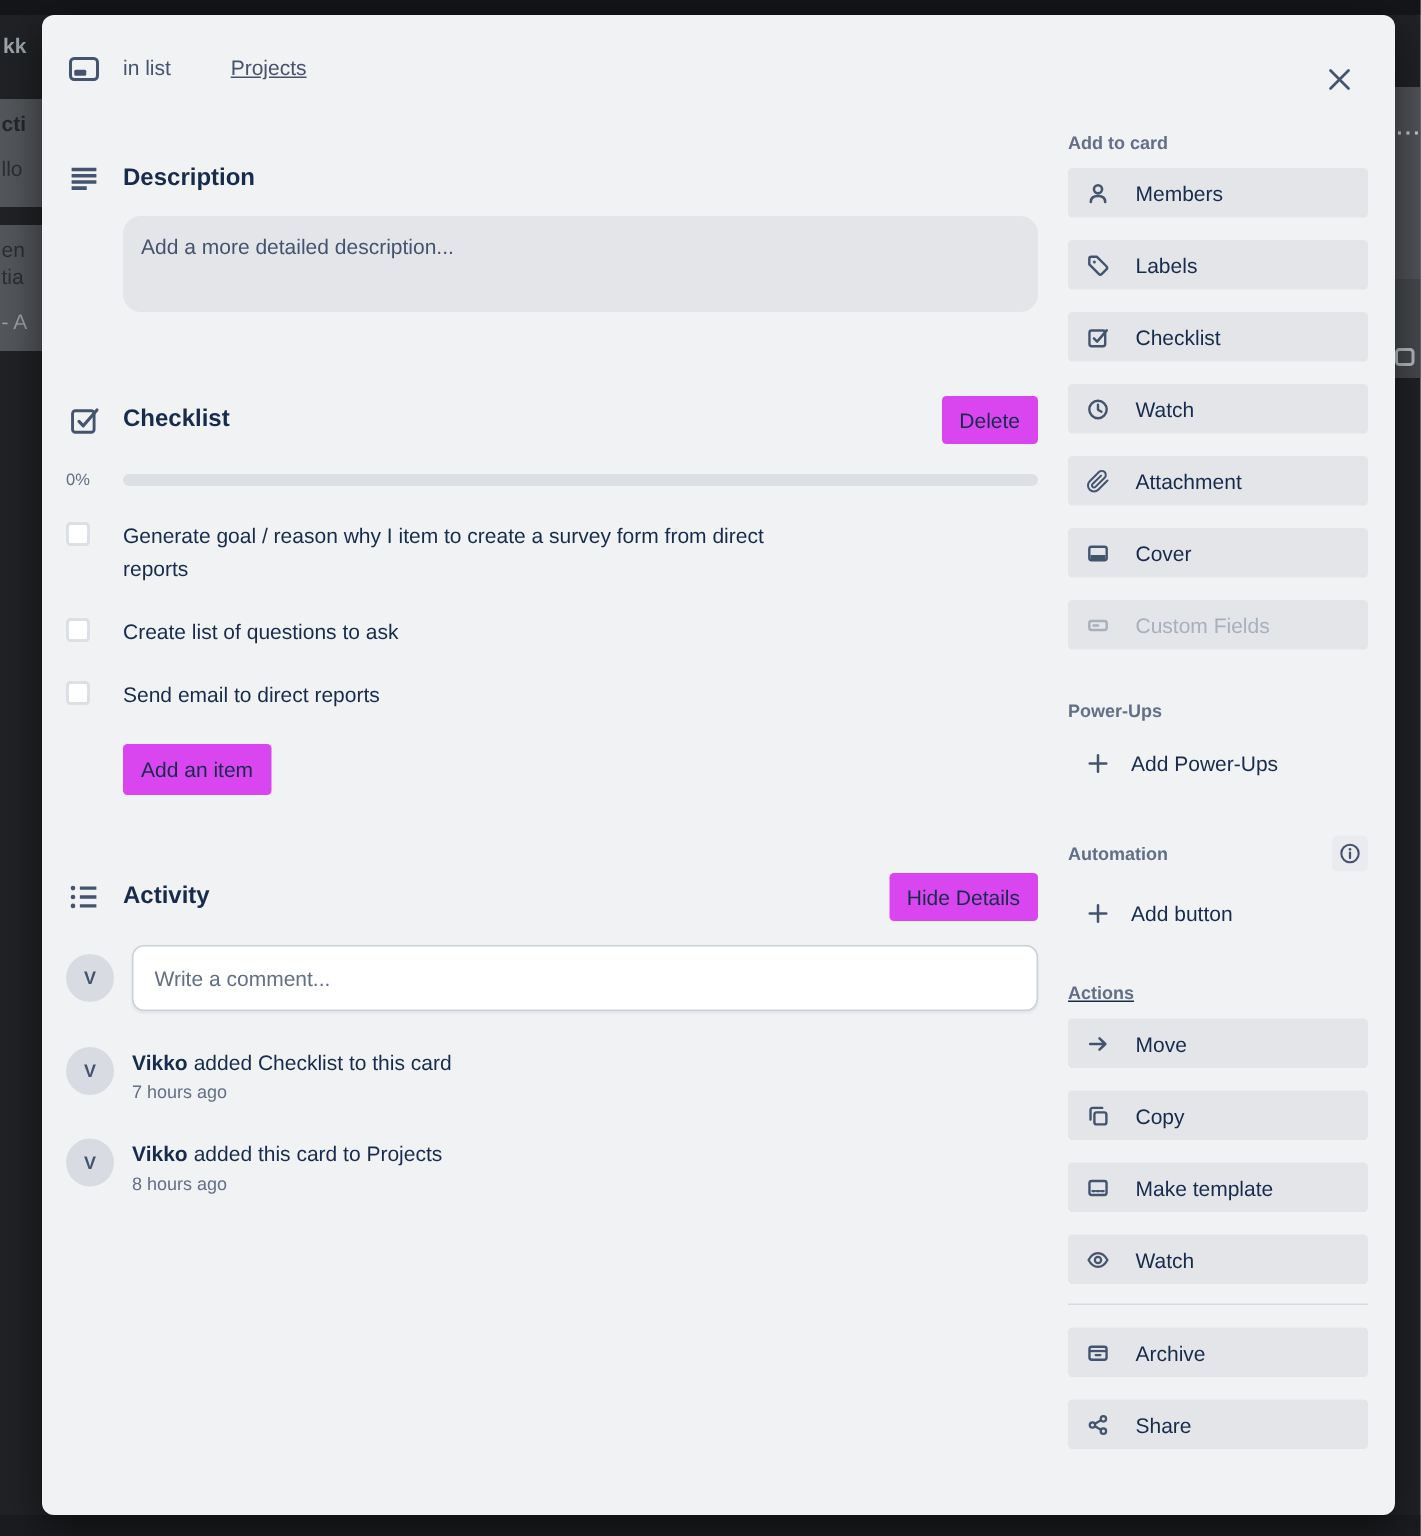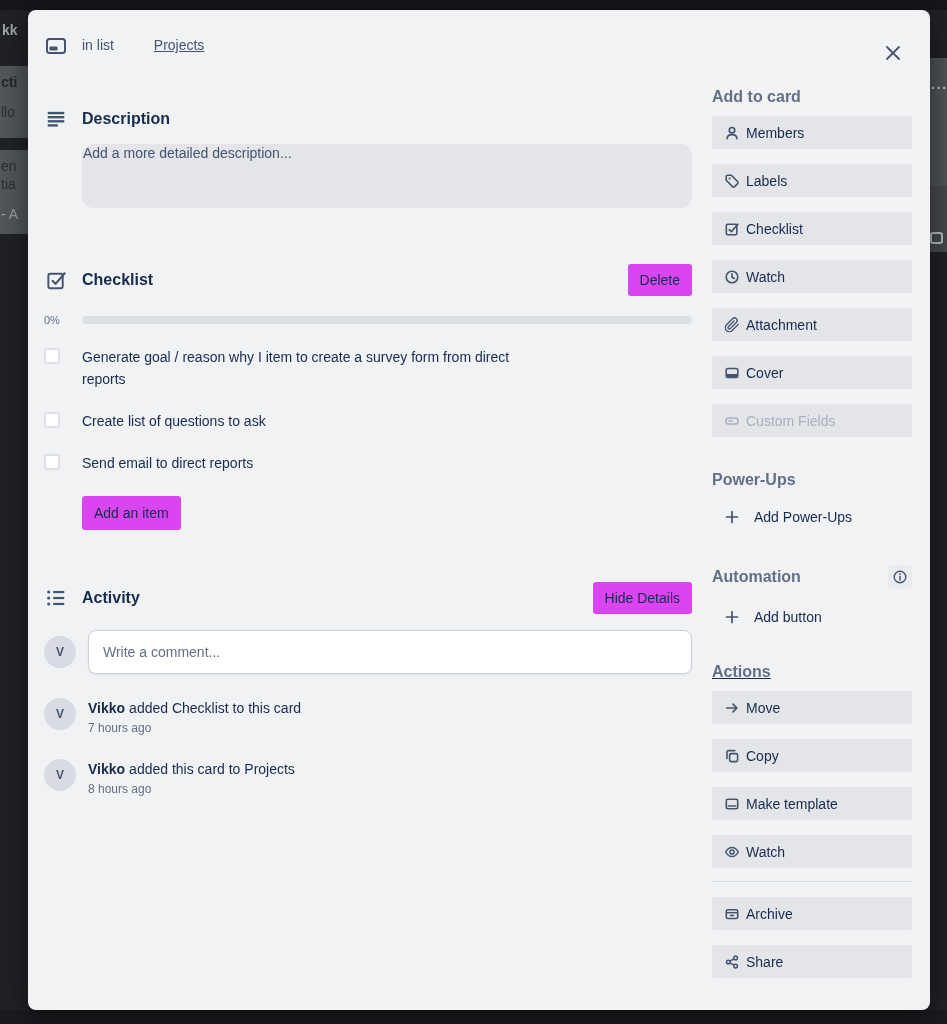--- a/index.html
+++ b/index.html
@@ -53,21 +53,21 @@
   .sec-head h2 { font-size:16px; font-weight:700; color:#172B4D; flex:1; }
   .ghost-btn {
     background:#d946ef; border:none; border-radius:3px; cursor:pointer;
     color:#172B4D; font-size:14px; font-weight:500; height:32px; padding:0 12px;
     font-family:inherit;
   }
   
   .sec-description { margin-top:50px; }
   .desc-box {
     margin:14px 0 0 38px; height:64px; background:#E3E5E9; border-radius:12px;
-    padding:1px; font-size:14px; color:#44546F; cursor:pointer;
+    padding:12px; font-size:14px; color:#44546F; cursor:pointer;
   }
   
   .sec-checklist { margin-top:56px; }
   .progress-row { display:flex; align-items:center; margin-top:18px; }
   .progress-pct { width:38px; font-size:11px; color:#626F86; }
   .progress-track { flex:1; height:8px; background:#DCDFE4; border-radius:4px; }
   .check-item { display:flex; gap:22px; margin-top:20px; align-items:flex-start; }
   .check-item:first-of-type { margin-top:16px; }
   .checkbox {
     flex:none; width:16px; height:16px; background:#FFFFFF;
@@ -88,24 +88,24 @@
     padding:0 14px; font-size:14px; font-family:inherit; color:#172B4D;
     box-shadow:0 1px 2px rgba(9,30,66,0.08);
   }
   .comment-input::placeholder { color:#626F86; }
   .activity-entry { display:flex; gap:12px; margin-top:24px; align-items:flex-start; }
   .entry-text { font-size:14px; line-height:20px; color:#172B4D; }
   .entry-text .author { font-weight:700; margin-right:4px; }
   .entry-time { font-size:12px; color:#626F86; margin-top:3px; }
   
   .sidebar { width:200px; flex:none; }
-  .side-label { font-size:16px; font-weight:600; color:#626F86; }
+  .side-label { font-size:12px; font-weight:600; color:#626F86; }
   .side-label.first { margin-top:30px; }
   .side-btn {
-    display:flex; align-items:center; gap:6px; width:100%; height:33px;
+    display:flex; align-items:center; gap:17px; width:100%; height:33px;
     margin-top:15px; padding:0 12px; background:#E3E5E9; border:none; border-radius:3px;
     color:#172B4D; font-size:14px; font-weight:500; cursor:pointer; text-align:left;
     font-family:inherit;
   }
   .side-btn .icon { color:#44546F; display:flex; flex:none; }
   .side-btn.first { margin-top:10px; }
   .side-btn.disabled { color:#A8B0BD; cursor:default; }
   .side-btn.disabled .icon { color:#A8B0BD; }
   .side-group-label { margin-top:34px; display:flex; align-items:center; justify-content:space-between; }
   .plain-add {

